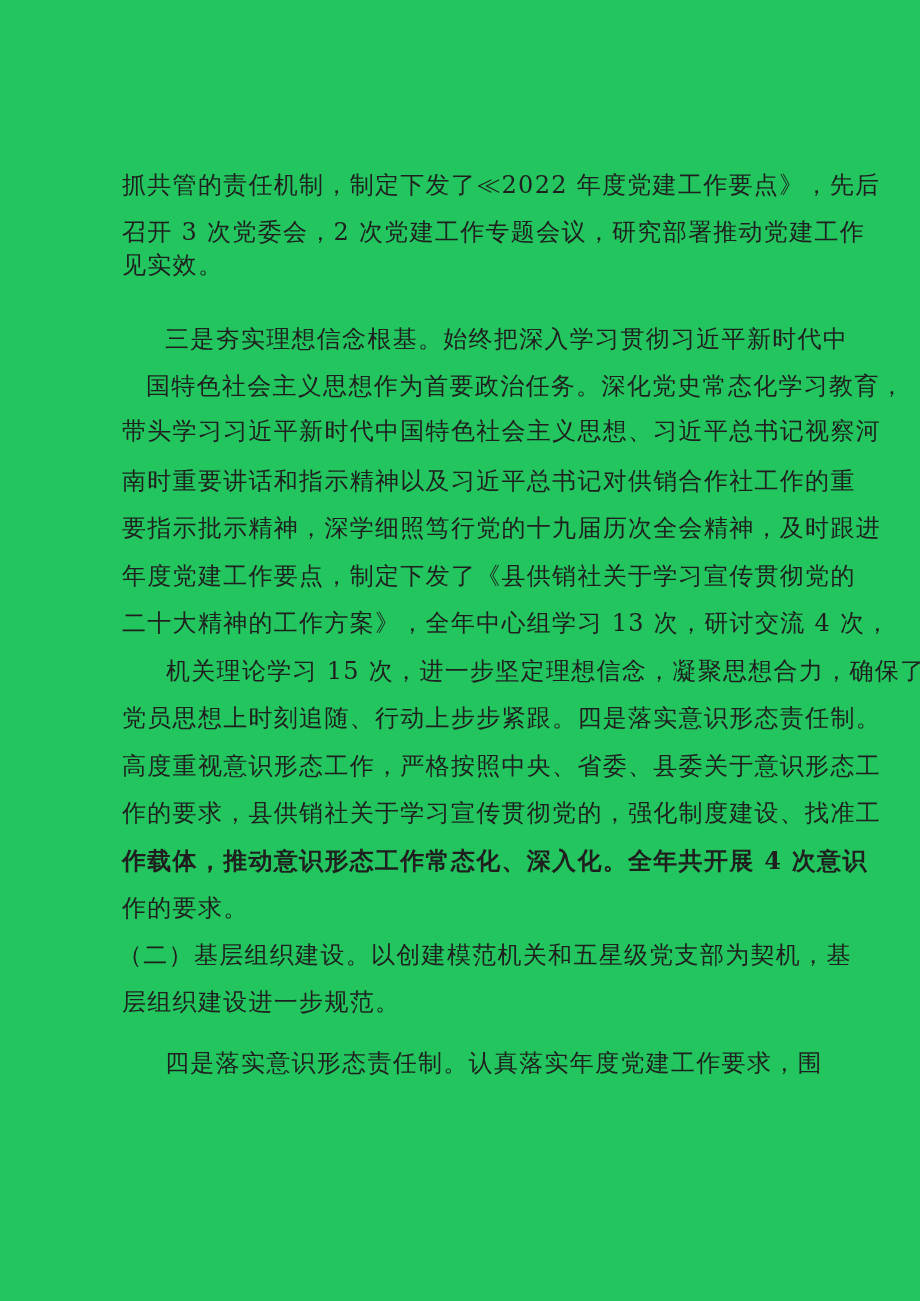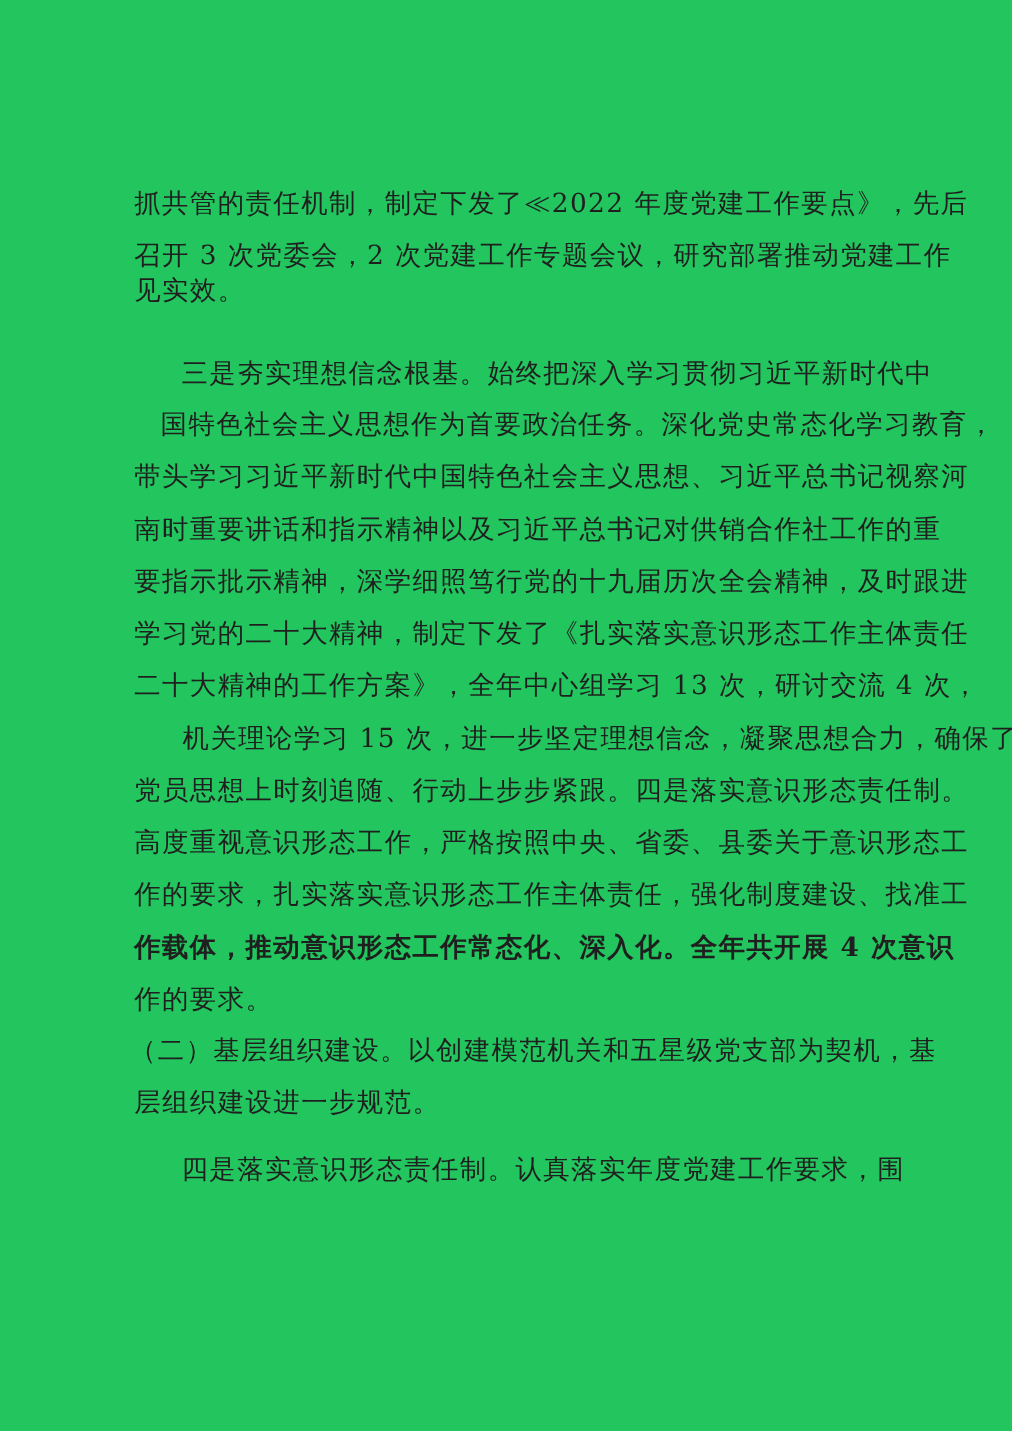--- a/index.html
+++ b/index.html
@@ -49,29 +49,29 @@
 
   <div>
     <div class="line" style="top:170px;">抓共管的责任机制，制定下发了≪2022 年度党建工作要点》，先后</div>
     <div class="line" style="top:217px;">召开 3 次党委会，2 次党建工作专题会议，研究部署推动党建工作</div>
     <div class="line" style="top:252px;font-family:Liberation Mono, monospace;">见实效。</div>
   </div>
 
   <div>
     <div class="line indent" style="top:324px;">三是夯实理想信念根基。始终把深入学习贯彻习近平新时代中</div>
     <div class="line" style="top:371px;margin-left:24px;">国特色社会主义思想作为首要政治任务。深化党史常态化学习教育，</div>
-    <div class="line" style="top:418px;">带头学习习近平新时代中国特色社会主义思想、习近平总书记视察河</div>
+    <div class="line" style="top:418px;font-family:Liberation Mono, monospace;">带头学习习近平新时代中国特色社会主义思想、习近平总书记视察河</div>
     <div class="line" style="top:466px;">南时重要讲话和指示精神以及习近平总书记对供销合作社工作的重</div>
     <div class="line" style="top:513px;text-align:right;">要指示批示精神，深学细照笃行党的十九届历次全会精神，及时跟进</div>
-    <div class="line" style="top:561px;">学习党的二十大精神，制定下发了《扎实落实意识形态工作主体责任</div>
+    <div class="line" style="top:561px;">年度党建工作要点，制定下发了《县供销社关于学习宣传贯彻党的</div>
     <div class="line" style="top:608px;">二十大精神的工作方案》，全年中心组学习 13 次，研讨交流 4 次，</div>
     <div class="line" style="top:656px;margin-left:44px;">机关理论学习 15 次，进一步坚定理想信念，凝聚思想合力，确保了</div>
     <div class="line" style="top:703px;">党员思想上时刻追随、行动上步步紧跟。四是落实意识形态责任制。</div>
     <div class="line" style="top:751px;">高度重视意识形态工作，严格按照中央、省委、县委关于意识形态工</div>
-    <div class="line" style="top:798px;">作的要求，扎实落实意识形态工作主体责任，强化制度建设、找准工</div>
+    <div class="line" style="top:798px;">作的要求，县供销社关于学习宣传贯彻党的，强化制度建设、找准工</div>
     <div class="line" style="top:846px;font-weight:bold;">作载体，推动意识形态工作常态化、深入化。全年共开展 4 次意识</div>
     <div class="line" style="top:893px;">作的要求。</div>
   </div>
 
   <div>
     <div class="line heading" style="top:940px;">（二）基层组织建设。以创建模范机关和五星级党支部为契机，基</div>
     <div class="line" style="top:987px;">层组织建设进一步规范。</div>
   </div>
 
   <div>

